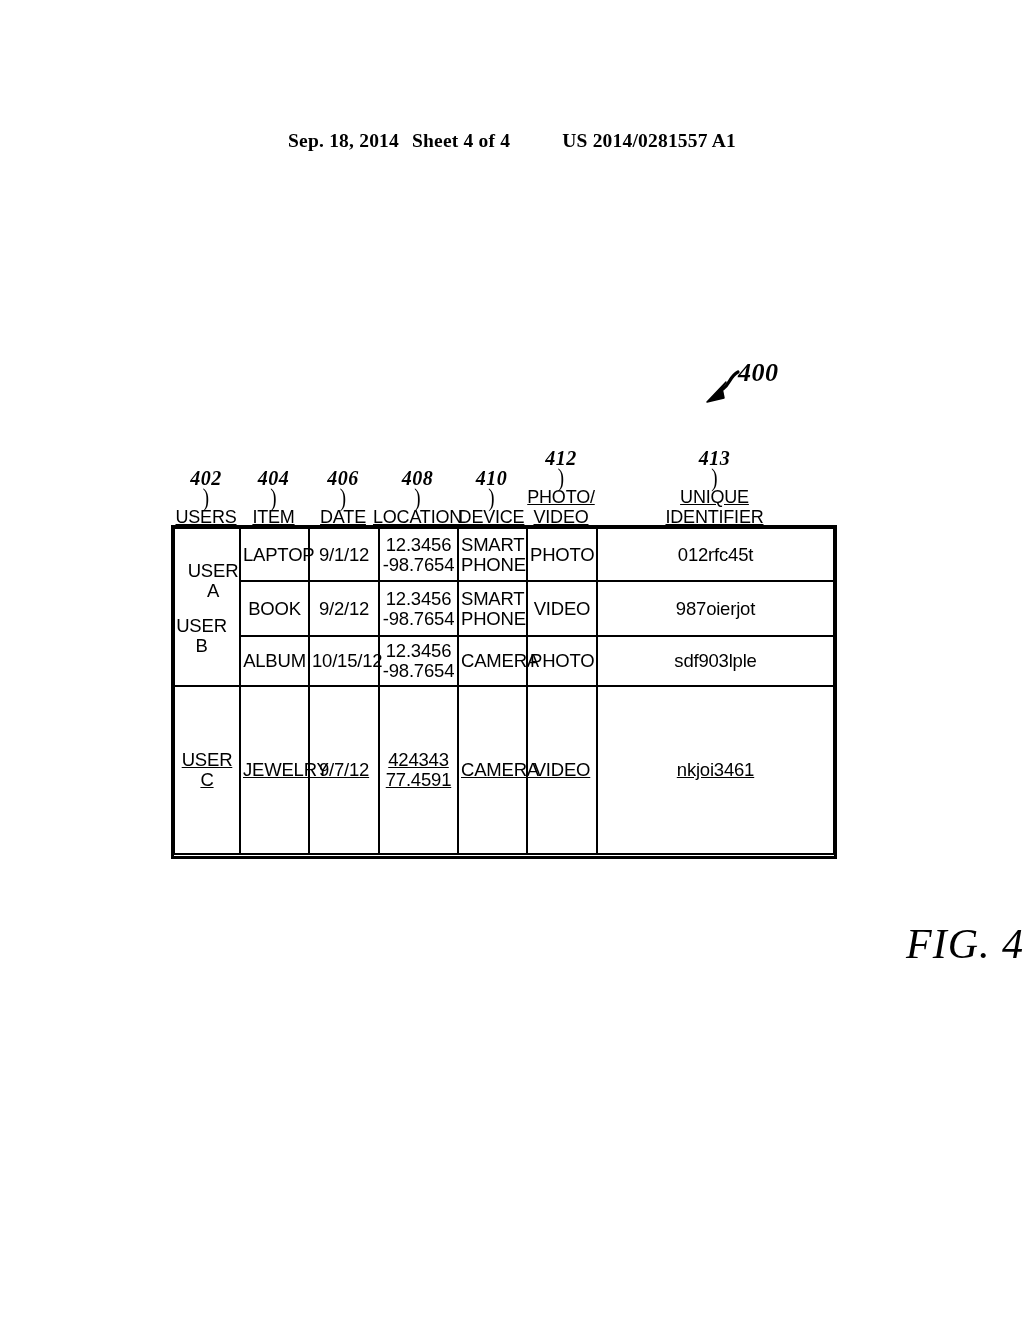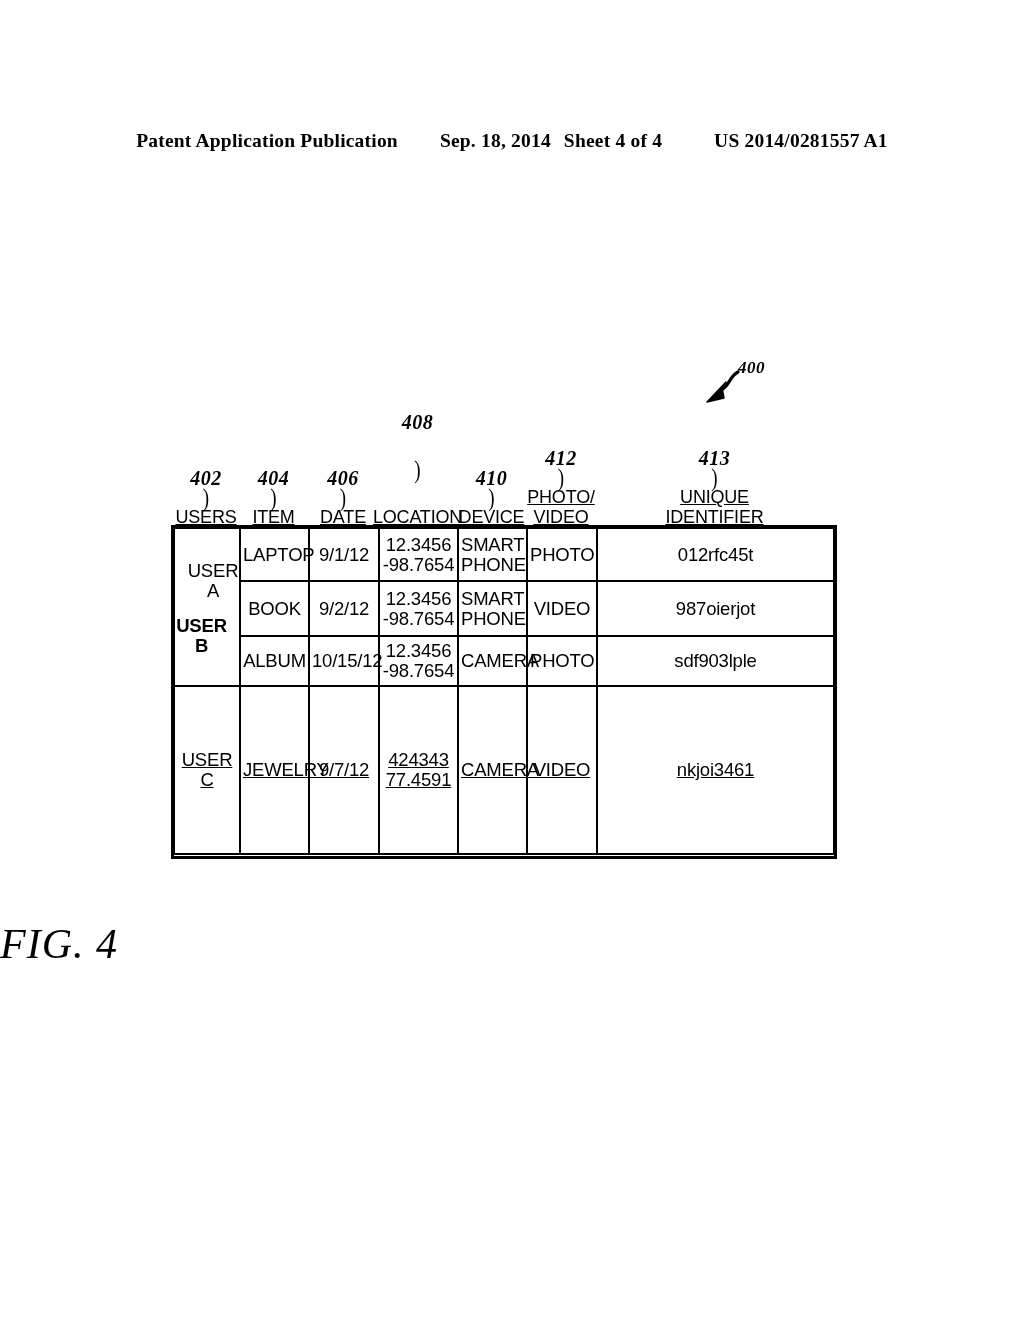--- a/index.html
+++ b/index.html
@@ -45,21 +45,21 @@
     width: 120px;
     height: 60px;
   }
   .callout-400 .num {
     position: absolute;
     left: 48px;
     top: 0px;
     font-family: "Liberation Serif", serif;
     font-style: italic;
     font-weight: bold;
-    font-size: 17px;
+    font-size: 26px;
     letter-spacing: 0.5px;
   }
   .callout-400 svg {
     position: absolute;
     left: 0;
     top: 0;
     overflow: visible;
   }
 
   
@@ -159,21 +159,20 @@
     top: 32px;
     text-align: center;
     padding-left: 12px;
   }
   td.users-span .u-b {
     position: absolute;
     left: 0;
     right: 11px;
     top: 87px;
     text-align: center;
-    font-weight: bold;
   }
 
   
   col.c-users  { width: 66px; }
   col.c-item   { width: 69px; }
   col.c-date   { width: 70px; }
   col.c-loc    { width: 79px; }
   col.c-dev    { width: 69px; }
   col.c-pv     { width: 70px; }
   col.c-uid    { width: 237px; }
@@ -183,32 +182,31 @@
   tr.r2 { height: 55px; }
   tr.r3 { height: 50px; }
   tr.r4 { height: 167px; text-decoration: underline; }
 
   
   .fig-caption {
     position: absolute;
     left: 0;
     top: 920px;
     width: 1024px;
-    text-align: left;
+    text-align: right;
     font-family: "Liberation Serif", serif;
     font-style: italic;
     font-size: 42px;
     letter-spacing: 1px;
   }
 </style>
 </head>
 <body>
 
 <div class="pub-header">
-  <span class="seg-title">Patent Application Publication</span>
   <span class="seg-date">Sep. 18, 2014</span>
   <span class="seg-sheet">Sheet 4 of 4</span>
   <span class="seg-num">US 2014/0281557 A1</span>
 </div>
 
 <div class="callout-400">
   <span class="num">400</span>
   <svg width="120" height="60" viewBox="0 0 120 60">
     <path d="M48,14 C40,18 40,26 33,31" fill="none" stroke="#000000" stroke-width="3.2" stroke-linecap="round"></path>
     <path d="M36,24 L17,44 L34,40 L32,30 Z" fill="#000000" stroke="#000000" stroke-width="1.5" stroke-linejoin="round"></path>
@@ -228,21 +226,21 @@
     <span class="leader">)</span>
     <span class="label">ITEM</span>
   </div>
 
   <div class="colhead" style="left:135px; width:70px;">
     <span class="refnum">406</span>
     <span class="leader">)</span>
     <span class="label">DATE</span>
   </div>
 
-  <div class="colhead" style="left:205px; width:79px;gap:28px;">
+  <div class="colhead" style="left:205px; width:79px;">
     <span class="refnum">408</span>
     <span class="leader">)</span>
     <span class="label">LOCATION</span>
   </div>
 
   <div class="colhead" style="left:284px; width:69px;">
     <span class="refnum">410</span>
     <span class="leader">)</span>
     <span class="label">DEVICE</span>
   </div>

